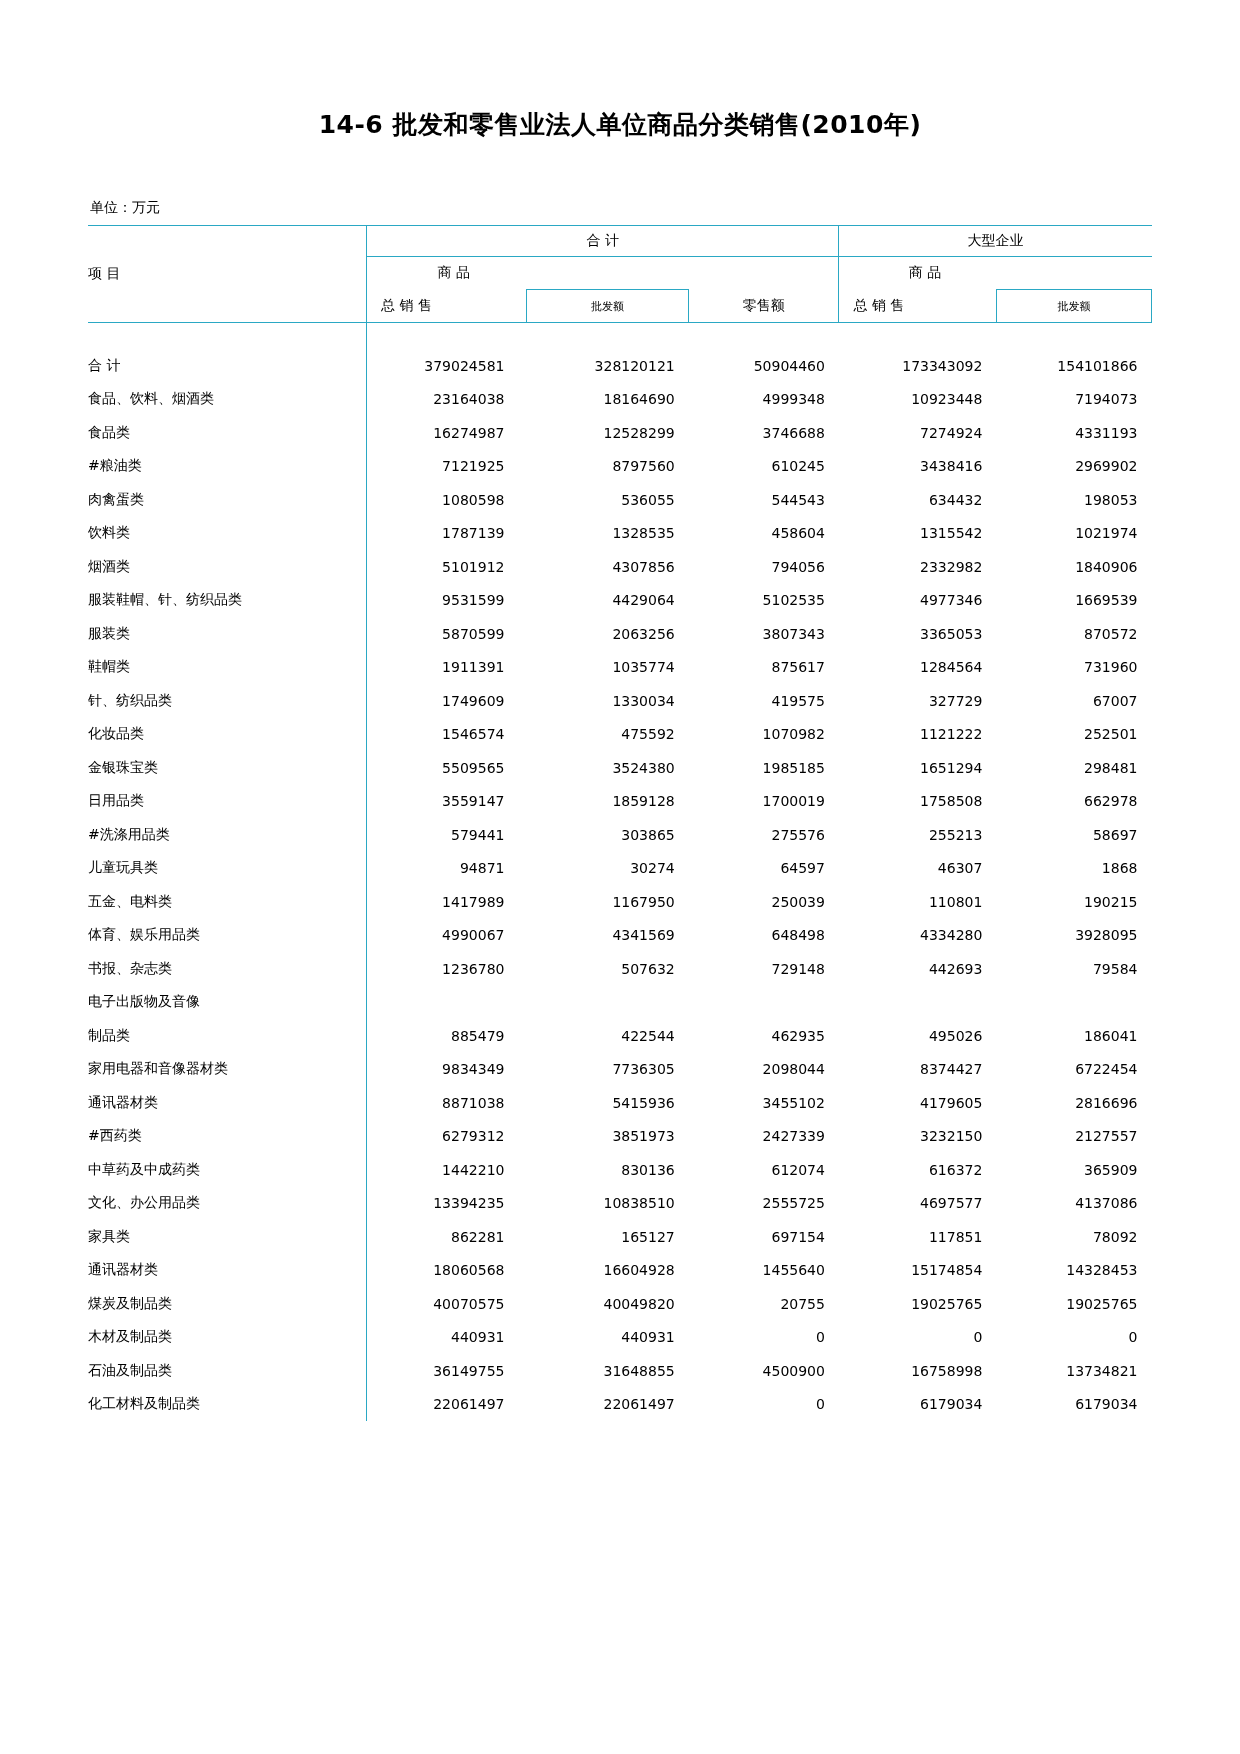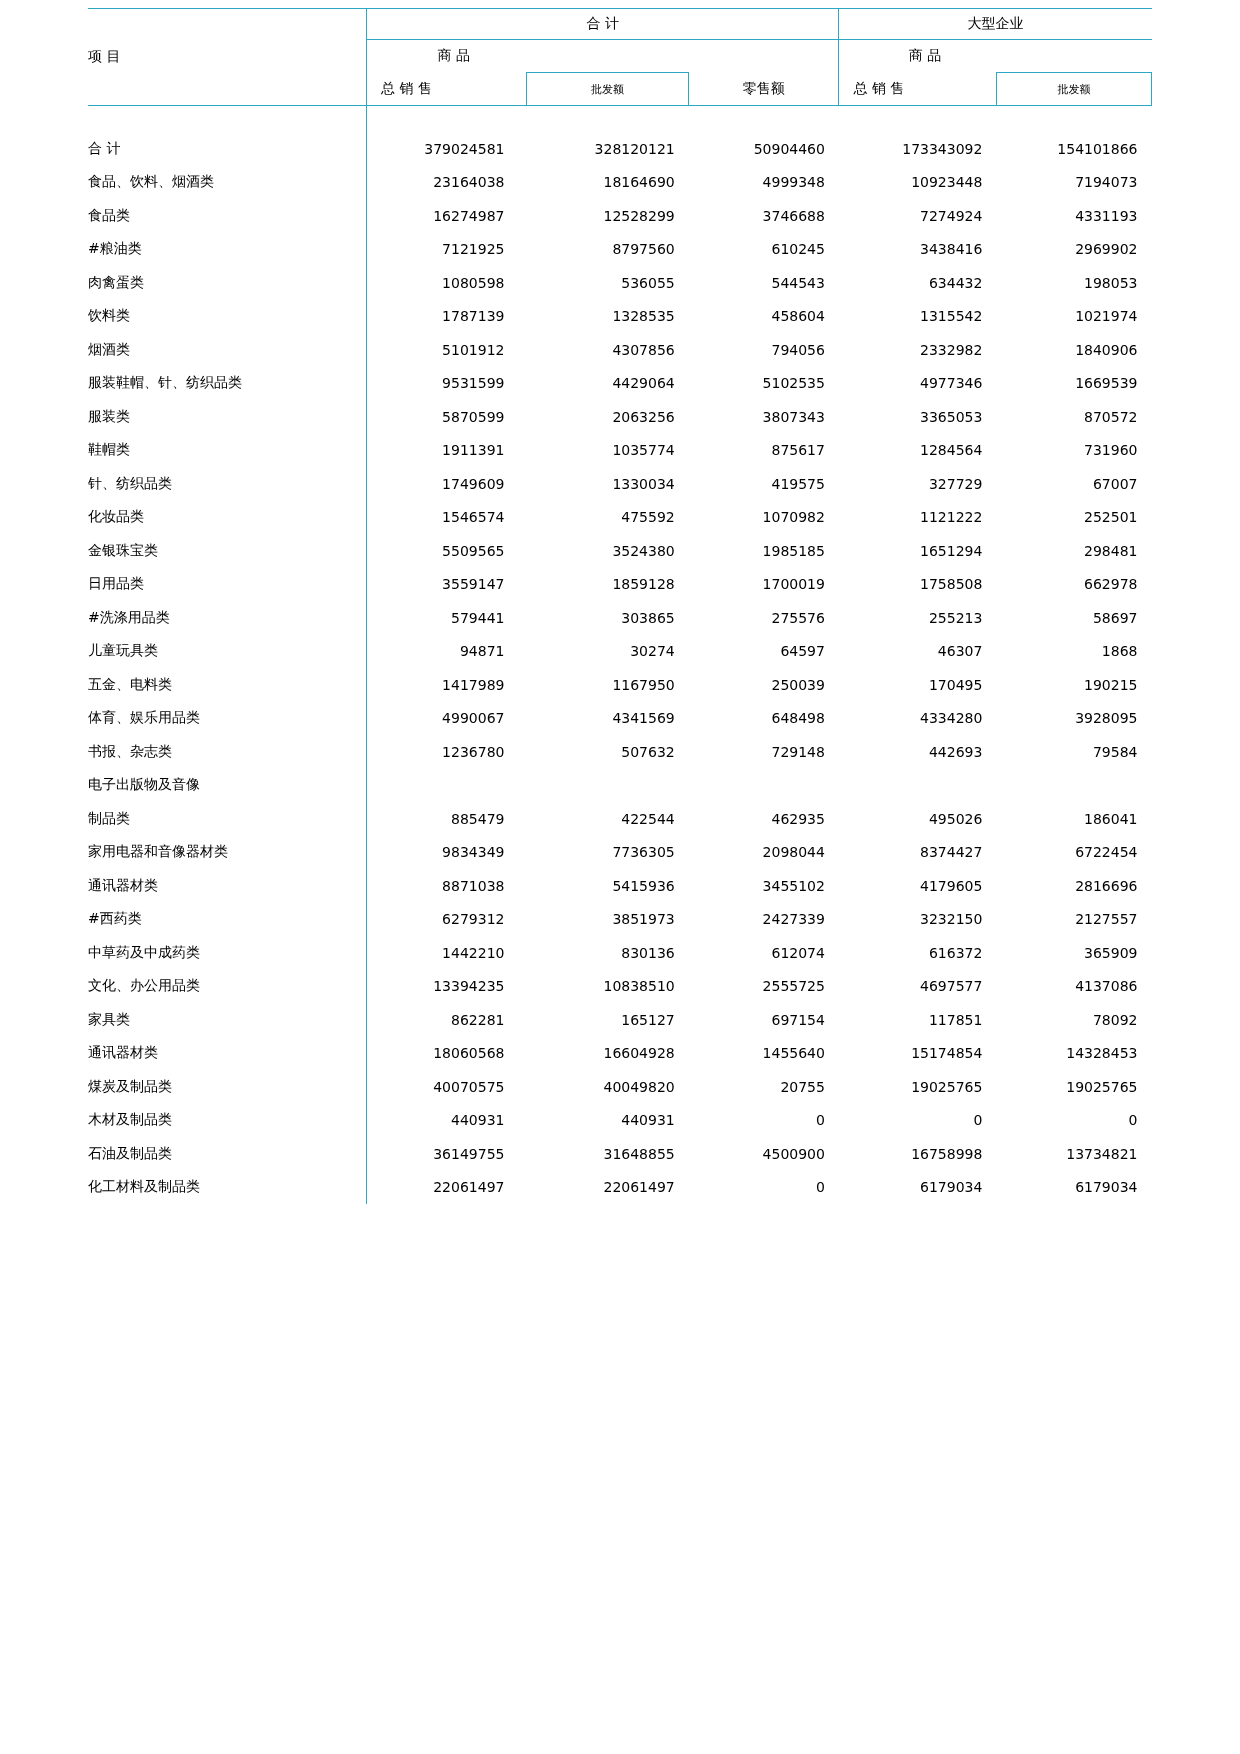--- a/index.html
+++ b/index.html
@@ -112,21 +112,23 @@
   .ind0 { padding-left: 4px; }
   .ind1 { padding-left: 26px; margin-top: 12px; }
   .ind2 { padding-left: 44px; }
   .ind3 { padding-left: 62px; }
 </style>
 </head>
 <body>
 
 <div class="page">
 
+  <div class="doc-title">14-6  批发和零售业法人单位商品分类销售(2010年)</div>
 
+  <div class="unit-line">单位：万元</div>
 
   <table class="main">
     <colgroup>
       <col style="width:230px">
       <col style="width:132px">
       <col style="width:134px">
       <col style="width:124px">
       <col style="width:130px">
       <col style="width:128px">
     </colgroup>
@@ -286,21 +288,21 @@
           <td class="num">30274</td>
           <td class="num">64597</td>
           <td class="num">46307</td>
           <td class="num">1868</td>
         </tr>
         <tr class="data-row">
           <td class="label ind2">五金、电料类</td>
           <td class="num first sep-col">1417989</td>
           <td class="num">1167950</td>
           <td class="num">250039</td>
-          <td class="num">170495</td>
+          <td class="num">110801</td>
           <td class="num">190215</td>
         </tr>
         <tr class="data-row">
           <td class="label ind2">体育、娱乐用品类</td>
           <td class="num first sep-col">4990067</td>
           <td class="num">4341569</td>
           <td class="num">648498</td>
           <td class="num">4334280</td>
           <td class="num">3928095</td>
         </tr>

